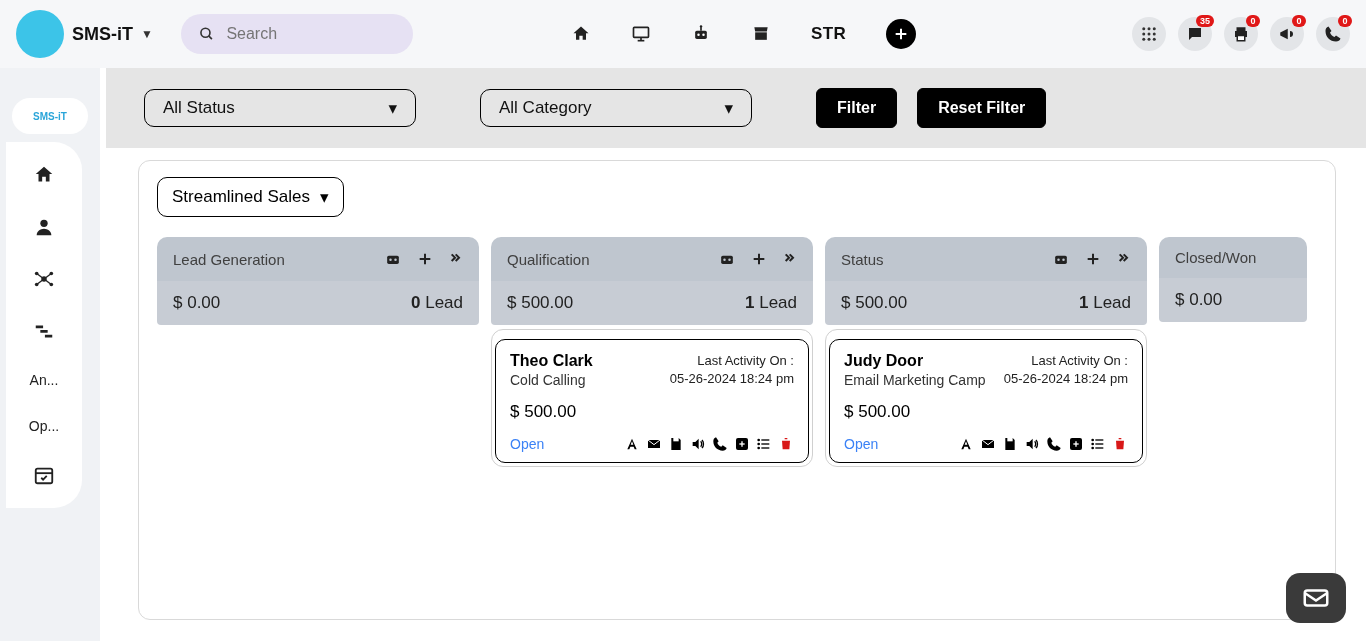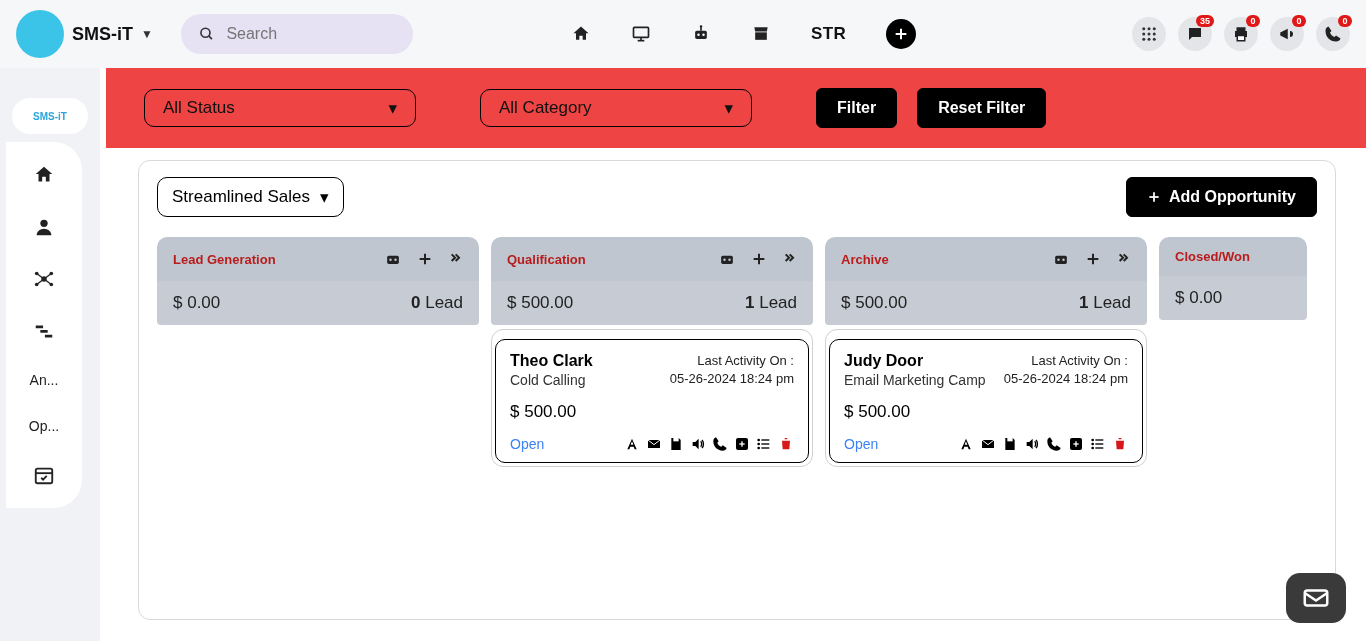--- a/index.html
+++ b/index.html
@@ -25,37 +25,37 @@
 
 .left-rail { position:absolute; top:68px; left:0; width:100px; bottom:0; display:flex; flex-direction:column; }
 .logo-pill { width:76px; height:36px; background:#fff; border-radius:18px; margin:30px auto 8px auto; display:flex; align-items:center; justify-content:center; font-size:10px; color:#2aa5d9; font-weight:700;}
 .nav-col { background:#fff; border-top-right-radius:28px; border-bottom-right-radius:28px; width:76px; margin-left:6px; padding:22px 0; display:flex; flex-direction:column; align-items:center; gap:30px; }
 .nav-col .nic { width:22px; height:22px; color:#222; }
 .nav-col .navtxt { font-size:14px; color:#222; }
 .nav-tail { display:flex; flex-direction:column; align-items:center; gap:30px; margin-top:12px; margin-left:6px; }
 
 
 .main { position:absolute; left:100px; top:68px; right:0; bottom:0; background:#fff; overflow:hidden; }
-.filter-row { display:flex; align-items:center; gap:20px; padding:20px 38px; background:#ef4444; margin-left:6px;}
+.filter-row { display:flex; align-items:center; gap:20px; padding:20px 38px; background:#e5e5e5; margin-left:6px;}
 .select-box { border:1px solid #000; border-radius:10px; height:38px; min-width:272px; display:flex; align-items:center; justify-content:space-between; padding:0 18px; font-size:17px; color:#111; cursor:pointer; }
 .btn { border-radius:6px; padding:10px 20px; font-size:16px; font-weight:700; color:#fff; background:#000; border:1px solid #000; cursor:pointer; }
 .gap-filter { margin-left:44px; }
 
 .board-wrap { border:1px solid #d9d9d9; border-radius:12px; margin:12px 30px 0 38px; padding:16px 18px; background:#fff; height:460px; }
 .board-head { display:flex; align-items:center; gap:20px; }
 .pipeline-select { border:1.5px solid #000; border-radius:10px; height:40px; padding:0 14px; display:flex; align-items:center; gap:10px; font-size:17px; font-weight:500; cursor:pointer; }
 .spacer { flex:1; }
 .btn-red { background:#e11d1d; border-color:#e11d1d; }
 .btn-dark { display:flex; align-items:center; gap:8px; }
 
 .columns { display:flex; gap:12px; margin-top:20px; overflow-x:auto; }
 .col { width:322px; flex-shrink:0; }
 .col.narrow { width:148px; }
 .col-head { background:#bfc6cf; border-top-left-radius:10px; border-top-right-radius:10px; padding:12px 16px; display:flex; align-items:center; justify-content:space-between; }
-.col-title { font-size:13px; color:#b91c1c;font-weight:bold; }
+.col-title { font-size:15px; color:#404040; }
 .col-actions { display:flex; align-items:center; gap:14px; color:#222; }
 .col-sum { background:#c7ccd4; padding:12px 16px; display:flex; justify-content:space-between; font-size:17px; color:#222; border-bottom-left-radius:4px; border-bottom-right-radius:4px; }
 .col-sum .leads b { font-weight:700; }
 
 .card { border:1.5px solid #000; border-radius:10px; padding:12px 14px 10px 14px; margin-top:6px; background:#fff; }
 .card-shadow { border:1px solid #d0d0d0; border-radius:12px; padding:3px; margin-top:4px; }
 .card .row1 { display:flex; justify-content:space-between; align-items:flex-start; }
 .card .name { font-weight:700; font-size:16px; }
 .card .activity { text-align:right; font-size:13px; color:#222; line-height:1.4; }
 .card .src { font-size:14px; color:#333; margin-top:2px; max-width:150px; white-space:nowrap; overflow:hidden; }
@@ -258,27 +258,20 @@
     <button class="btn">Reset Filter</button>
   </div>
 
   <div class="board-wrap">
     <div class="board-head">
       <div class="pipeline-select">
         <span>Streamlined Sales</span>
         <span>▾</span>
       </div>
       <div class="spacer"></div>
-      <button class="btn btn-dark">
-        <svg width="14" height="14" viewBox="0 0 24 24" stroke="#fff" stroke-width="3">
-            <line x1="12" y1="4" x2="12" y2="20"></line>
-            <line x1="4" y1="12" x2="20" y2="12"></line>
-          </svg>
-        <span>Add Opportunity</span>
-      </button>
     </div>
 
     <div class="columns">
 
       <div class="col">
         <div class="col-head">
           <span class="col-title">Lead Generation</span>
           <span class="col-actions">
             <span>
                 <svg width="20" height="20" viewBox="0 0 24 24" fill="#222">
@@ -404,21 +397,21 @@
                     </svg>
                   </span>
             </span>
           </div>
         </div>
         </div>
       </div>
 
       <div class="col">
         <div class="col-head">
-          <span class="col-title">Archive</span>
+          <span class="col-title">Status</span>
           <span class="col-actions">
             <span>
                 <svg width="20" height="20" viewBox="0 0 24 24" fill="#222">
                   <rect x="5" y="8" width="14" height="10" rx="2"></rect>
                   <circle cx="9" cy="13" r="1.5" fill="#bfc6cf"></circle>
                   <circle cx="15" cy="13" r="1.5" fill="#bfc6cf"></circle>
                 </svg>
               </span>
             <span>
                 <svg width="16" height="16" viewBox="0 0 24 24" stroke="#222" stroke-width="3">

